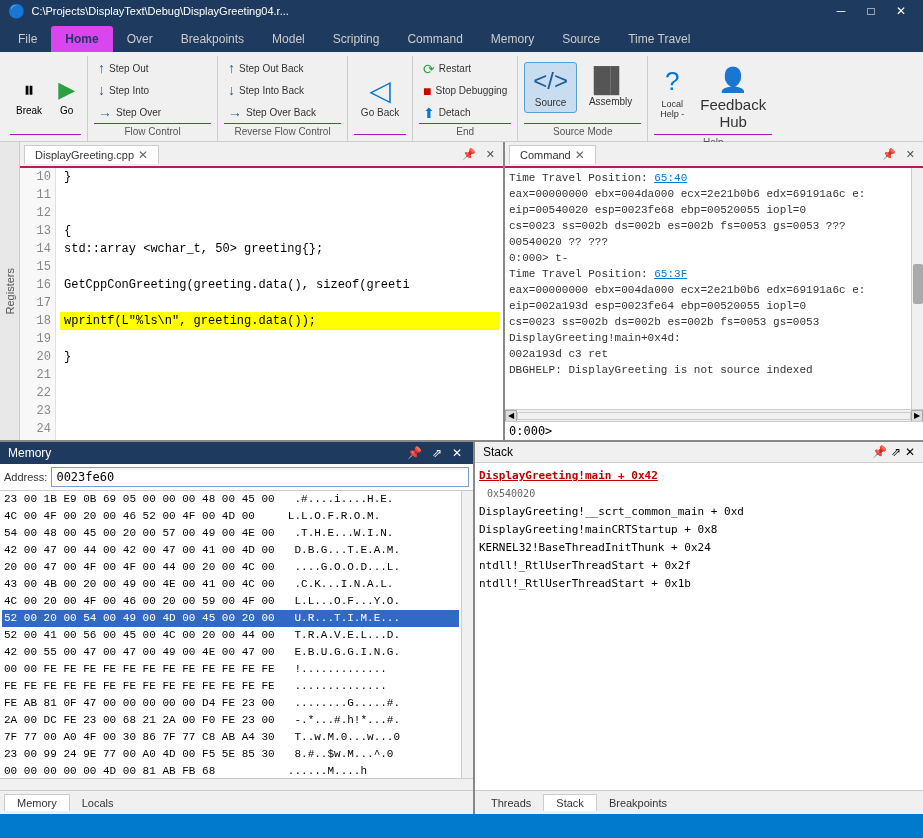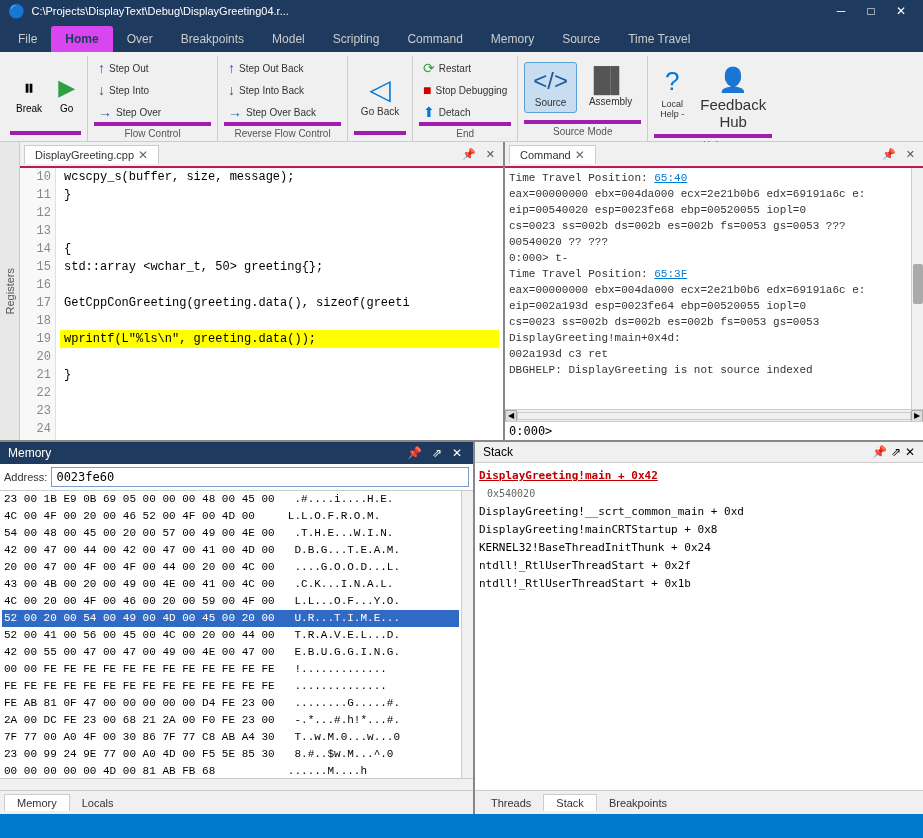--- a/index.html
+++ b/index.html
@@ -65,21 +65,21 @@
       border-right: 1px solid #ccc;
       min-width: 60px;
     }
     .ribbon-group:last-child { border-right: none; }
     .ribbon-group-label {
       text-align: center;
       font-size: 10px;
       color: #555;
       margin-top: auto;
       padding: 2px 0;
-      border-top: 4px solid #a21caf;
+      border-top: 1px solid #a21caf;
     }
     .ribbon-btn-small {
       display: flex;
       align-items: center;
       padding: 2px 4px;
       cursor: pointer;
       border-radius: 2px;
       font-size: 10px;
       color: #333;
       gap: 4px;
@@ -598,21 +598,20 @@
             
             20
           </div>
           <div>21</div>
           <div>22</div>
           <div>23</div>
           <div>24</div>
           <div>25</div>
         </div>
         <div class="code-lines">
-          <div class="code-line">   wcscpy_s(buffer, size, message);</div>
           <div class="code-line">}</div>
           <div class="code-line"></div>
           <div class="code-line"></div>
           <div class="code-line">{</div>
           <div class="code-line">   std::array &lt;wchar_t, 50&gt; greeting{};</div>
           <div class="code-line"></div>
           <div class="code-line">   GetCppConGreeting(greeting.data(), sizeof(greeti</div>
           <div class="code-line"></div>
           <div class="code-line current">   wprintf(L"%ls\n", greeting.data());</div>
           <div class="code-line"></div>

